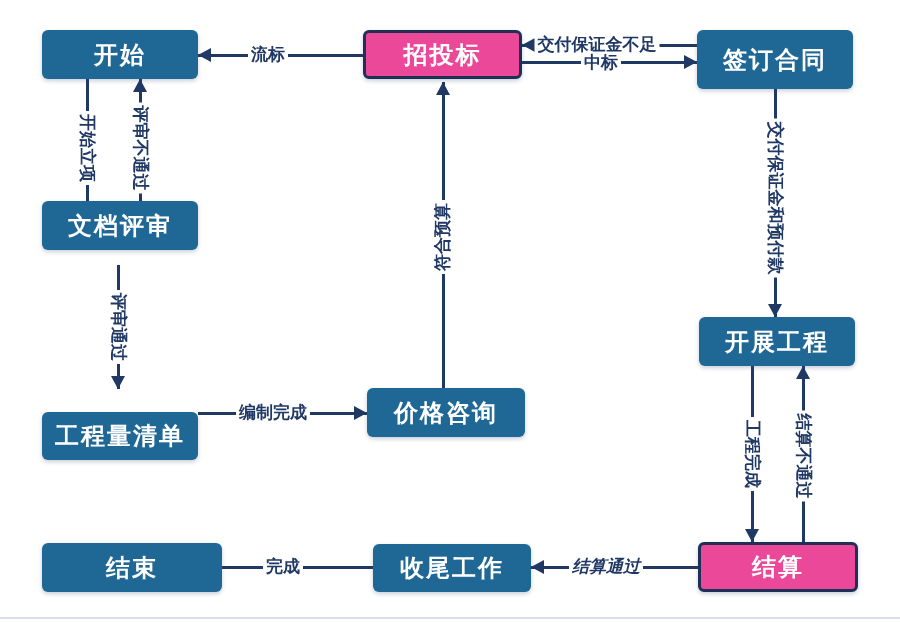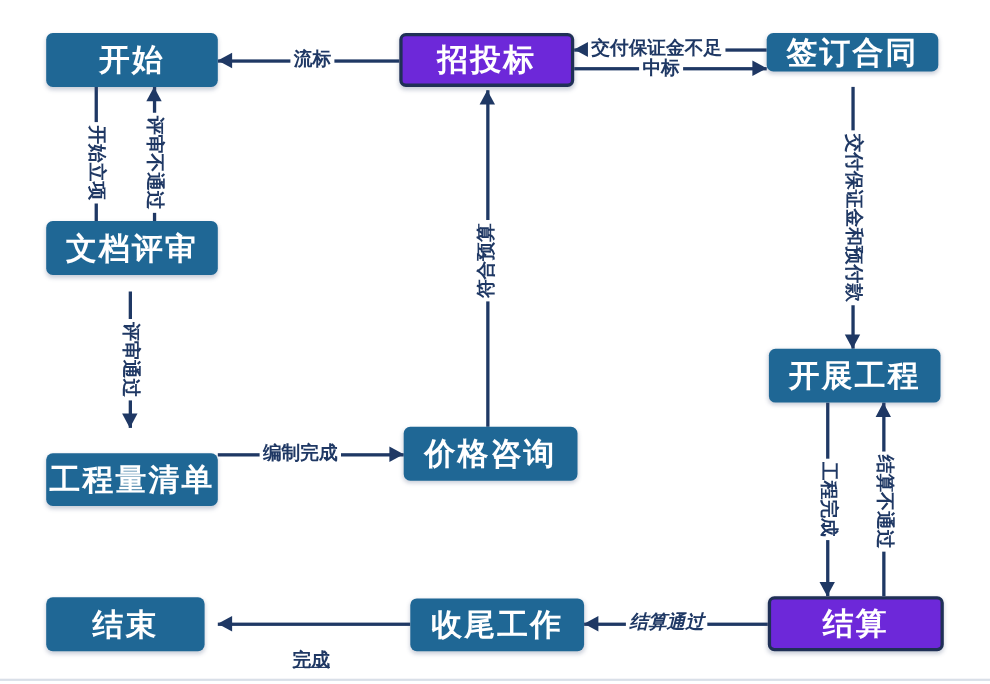--- a/index.html
+++ b/index.html
@@ -8,27 +8,27 @@
     width:900px;height:622px;
     background:#ffffff;
     overflow:hidden;
     font-family:"DejaVu Sans","Liberation Sans",sans-serif;
   }
   .node{
     position:absolute;
     box-sizing:border-box;
     display:flex;align-items:center;justify-content:center;
     color:#ffffff;
-    font-size:28px;font-weight:bold;letter-spacing:2px;
+    font-size:24px;font-weight:bold;letter-spacing:2px;
     border-radius:6px;
     box-shadow:0 2px 4px rgba(60,80,120,0.28);
     z-index:2;
   }
   .node.blue{ background:#1F6795; }
-  .node.pink{ background:#6d28d9; border:3px solid #1F3056; }
+  .node.pink{ background:#ec4899; border:3px solid #1F3056; }
   .edge-line{
     position:absolute;background:#1F3864;z-index:1;
   }
   .arrowhead{
     position:absolute;width:0;height:0;z-index:1;
   }
   .arrowhead.left { border-style:solid;border-width:7px 13px 7px 0;border-color:transparent #1F3864 transparent transparent; }
   .arrowhead.right{ border-style:solid;border-width:7px 0 7px 13px;border-color:transparent transparent transparent #1F3864; }
   .arrowhead.up   { border-style:solid;border-width:0 7px 13px 7px;border-color:transparent transparent #1F3864 transparent; }
   .arrowhead.down { border-style:solid;border-width:13px 7px 0 7px;border-color:#1F3864 transparent transparent transparent; }
@@ -47,31 +47,31 @@
     background:#D9DFE8;z-index:0;
   }
 </style>
 </head>
 <body>
 
 <div id="canvas">
   <div class="bottom-line"></div>
 <div class="node blue" style="left: 42px; top: 30px; width: 156px; height: 49px;">开始</div>
     <div class="node pink" style="left: 363px; top: 30px; width: 159px; height: 49px;">招投标</div>
-    <div class="node blue" style="left: 697px; top: 30px; width: 156px; height: 35px;">签订合同</div>
+    <div class="node blue" style="left: 697px; top: 30px; width: 156px; height: 59px;">签订合同</div>
     <div class="node blue" style="left: 42px; top: 201px; width: 156px; height: 49px;">文档评审</div>
     <div class="node blue" style="left: 699px; top: 317px; width: 156px; height: 49px;">开展工程</div>
     <div class="node blue" style="left: 42px; top: 412px; width: 156px; height: 48px;">工程量清单</div>
     <div class="node blue" style="left: 367px; top: 388px; width: 158px; height: 49px; text-align: right;">价格咨询</div>
-    <div class="node blue" style="left: 42px; top: 543px; width: 144px; height: 49px;">结束</div>
+    <div class="node blue" style="left: 42px; top: 543px; width: 180px; height: 49px;">结束</div>
     <div class="node blue" style="left: 373px; top: 544px; width: 158px; height: 48px;">收尾工作</div>
     <div class="node pink" style="left: 698px; top: 542px; width: 160px; height: 50px;">结算</div>
     <div class="edge-line" style="left: 198px; top: 53.5px; width: 165px; height: 3px;"></div>
     <div class="arrowhead left" style="left: 198px; top: 48px;"></div>
-    <div class="edge-label" style="left: 284px; top: 55px; transform: translate(-50%, -50%) rotate(0deg);">流标</div>
+    <div class="edge-label" style="left: 268px; top: 55px; transform: translate(-50%, -50%) rotate(0deg);">流标</div>
     <div class="edge-line" style="left: 522px; top: 43.5px; width: 175px; height: 3px;"></div>
     <div class="arrowhead left" style="left: 522px; top: 38px;"></div>
     <div class="edge-label" style="left: 597px; top: 45px; transform: translate(-50%, -50%) rotate(0deg);">交付保证金不足</div>
     <div class="edge-line" style="left: 522px; top: 60.5px; width: 175px; height: 3px;"></div>
     <div class="arrowhead right" style="left: 684px; top: 55px;"></div>
     <div class="edge-label" style="left: 601px; top: 63px; transform: translate(-50%, -50%) rotate(0deg);">中标</div>
     <div class="edge-line" style="top: 79px; left: 85.5px; height: 137px; width: 3px;"></div>
     <div class="arrowhead down" style="left: 80px; top: 203px;"></div>
     <div class="edge-label" style="left: 87px; top: 148px; transform: translate(-50%, -50%) rotate(90deg);">开始立项</div>
     <div class="edge-line" style="top: 79px; left: 138.5px; height: 137px; width: 3px;"></div>
@@ -93,14 +93,14 @@
     <div class="arrowhead down" style="left: 745px; top: 529px;"></div>
     <div class="edge-label" style="left: 752px; top: 454px; transform: translate(-50%, -50%) rotate(90deg);">工程完成</div>
     <div class="edge-line" style="top: 366px; left: 801.5px; height: 176px; width: 3px;"></div>
     <div class="arrowhead up" style="left: 796px; top: 366px;"></div>
     <div class="edge-label" style="left: 803px; top: 456px; transform: translate(-50%, -50%) rotate(90deg);">结算不通过</div>
     <div class="edge-line" style="left: 531px; top: 565.5px; width: 167px; height: 3px;"></div>
     <div class="arrowhead left" style="left: 531px; top: 560px;"></div>
     <div class="edge-label" style="left: 606px; top: 567px; transform: translate(-50%, -50%) rotate(0deg); font-style: italic;">结算通过</div>
     <div class="edge-line" style="left: 198px; top: 565.5px; width: 175px; height: 3px;"></div>
     <div class="arrowhead left" style="left: 198px; top: 560px;"></div>
-    <div class="edge-label" style="left: 283px; top: 601px; transform: translate(-50%, -50%) rotate(0deg); text-decoration: underline;">完成</div>
+    <div class="edge-label" style="left: 283px; top: 567px; transform: translate(-50%, -50%) rotate(0deg);">完成</div>
   </div>
 
 </body></html>

